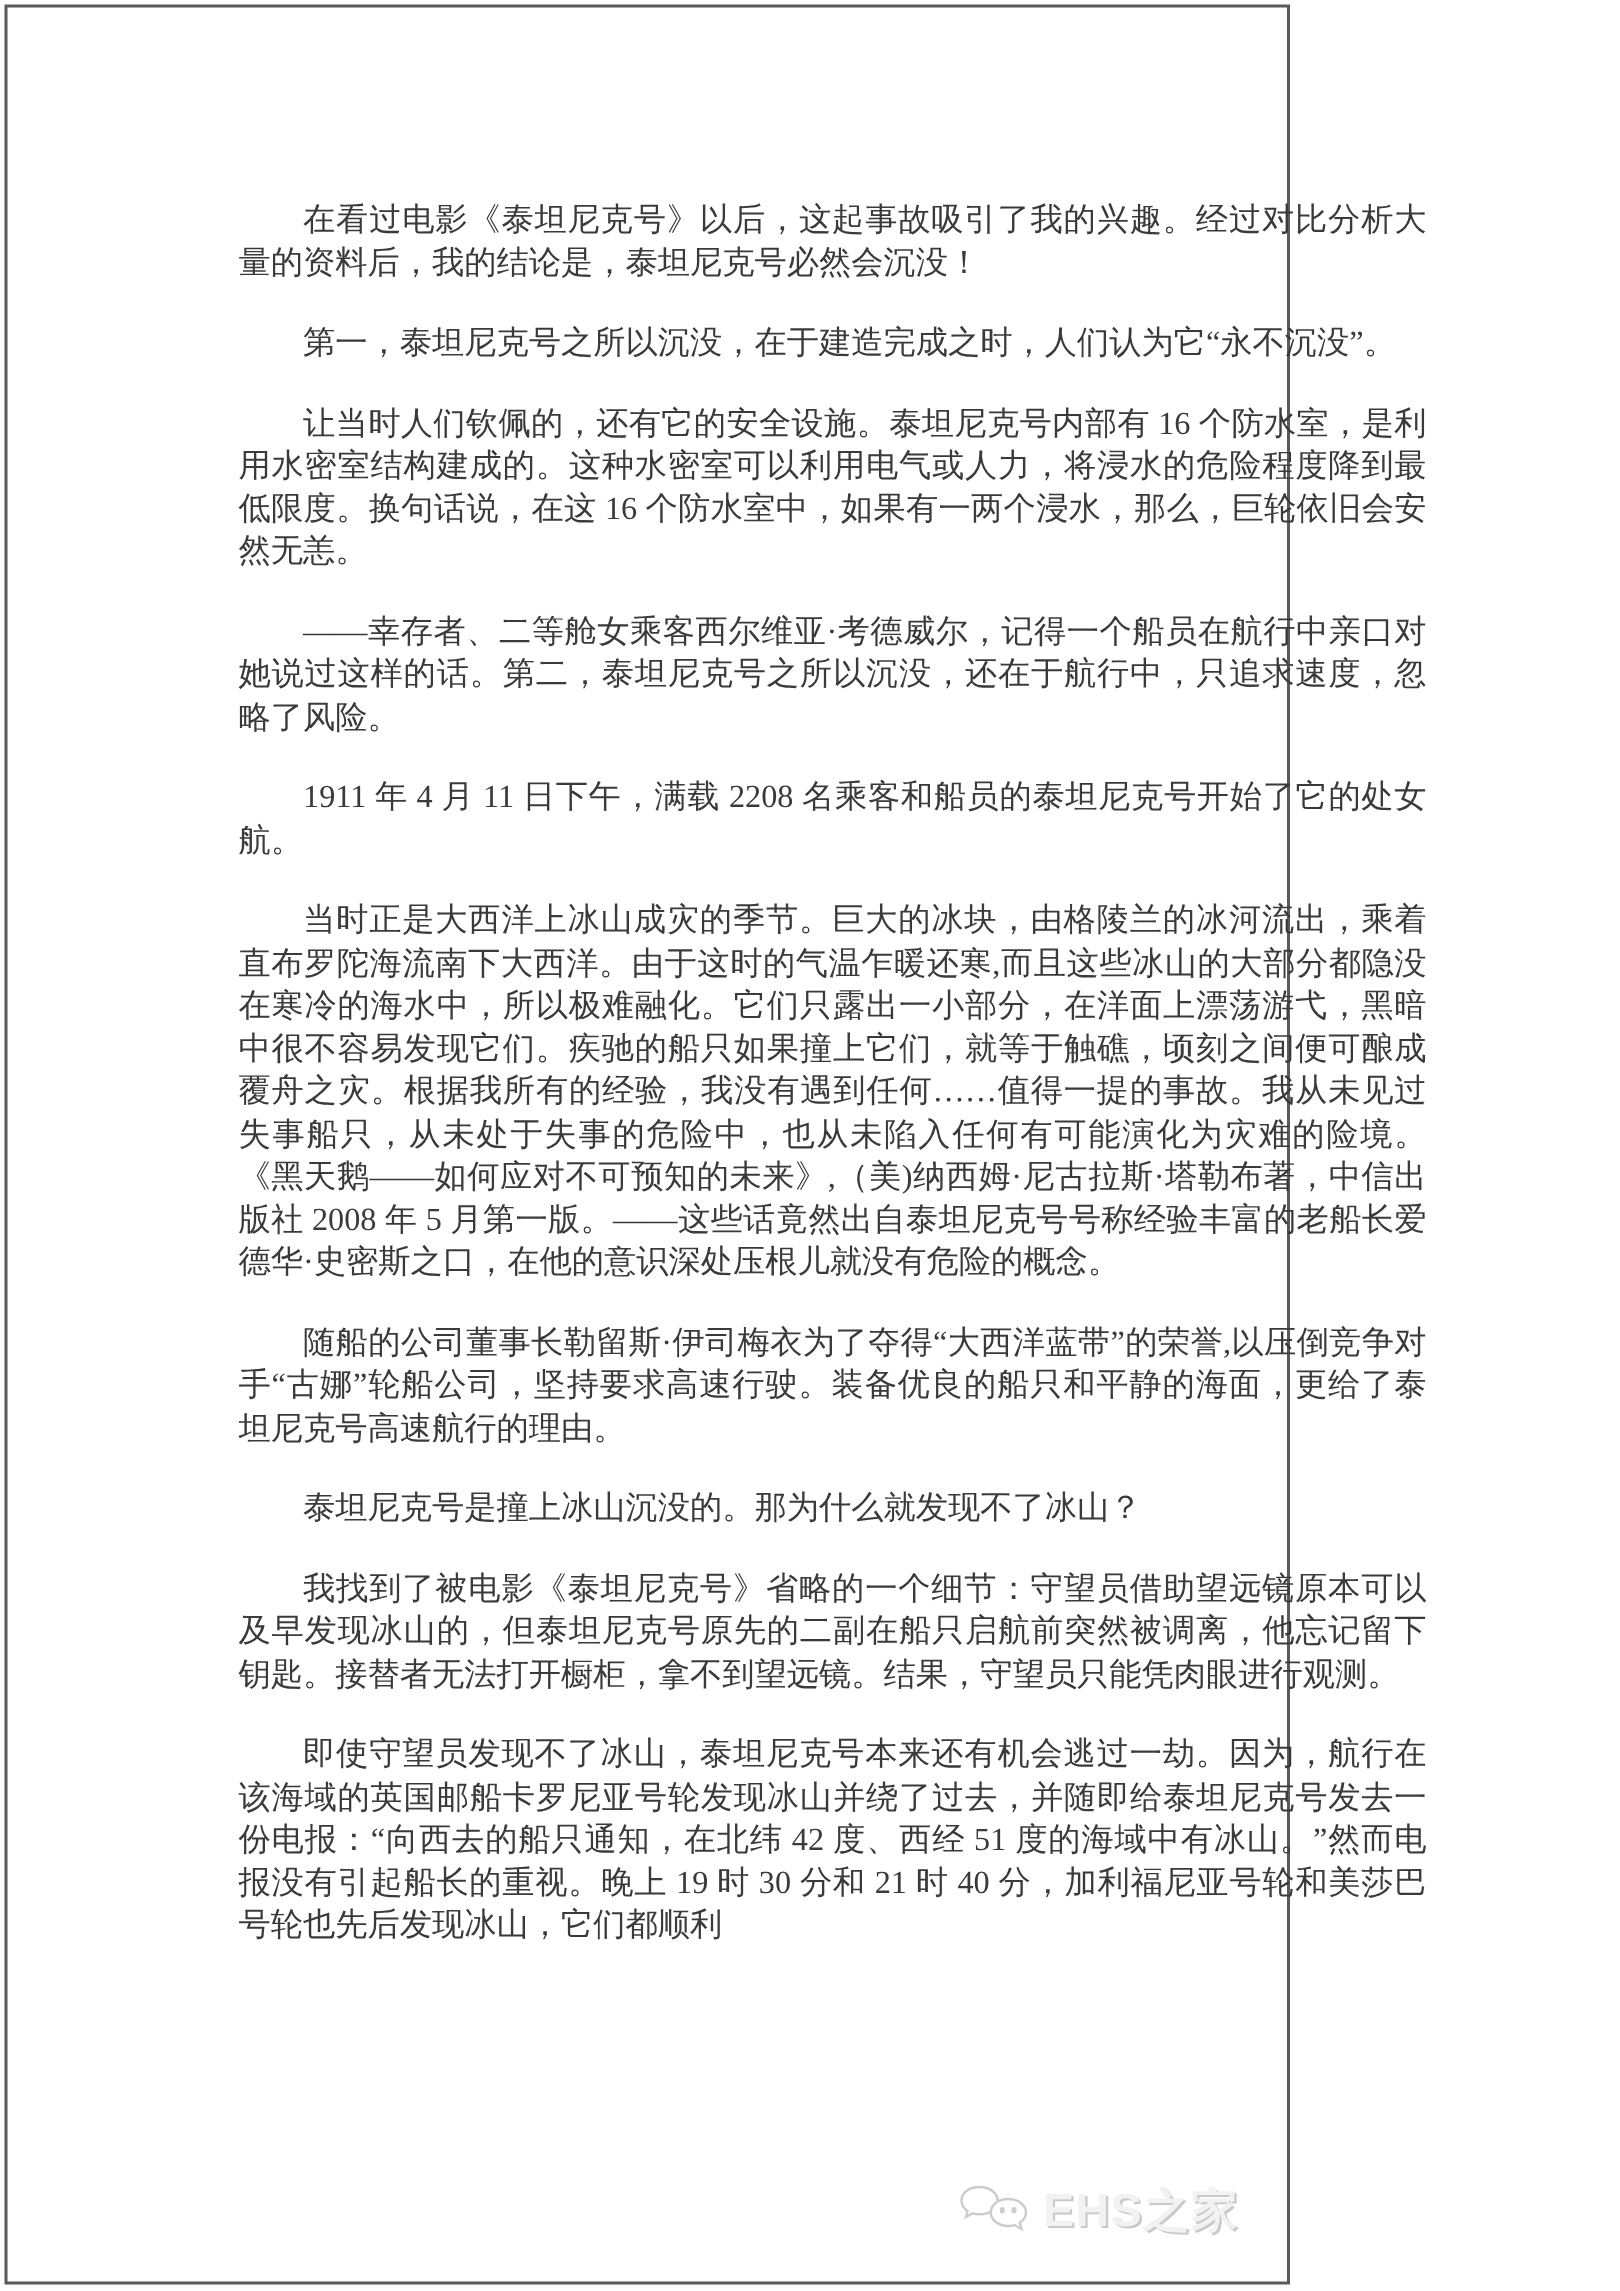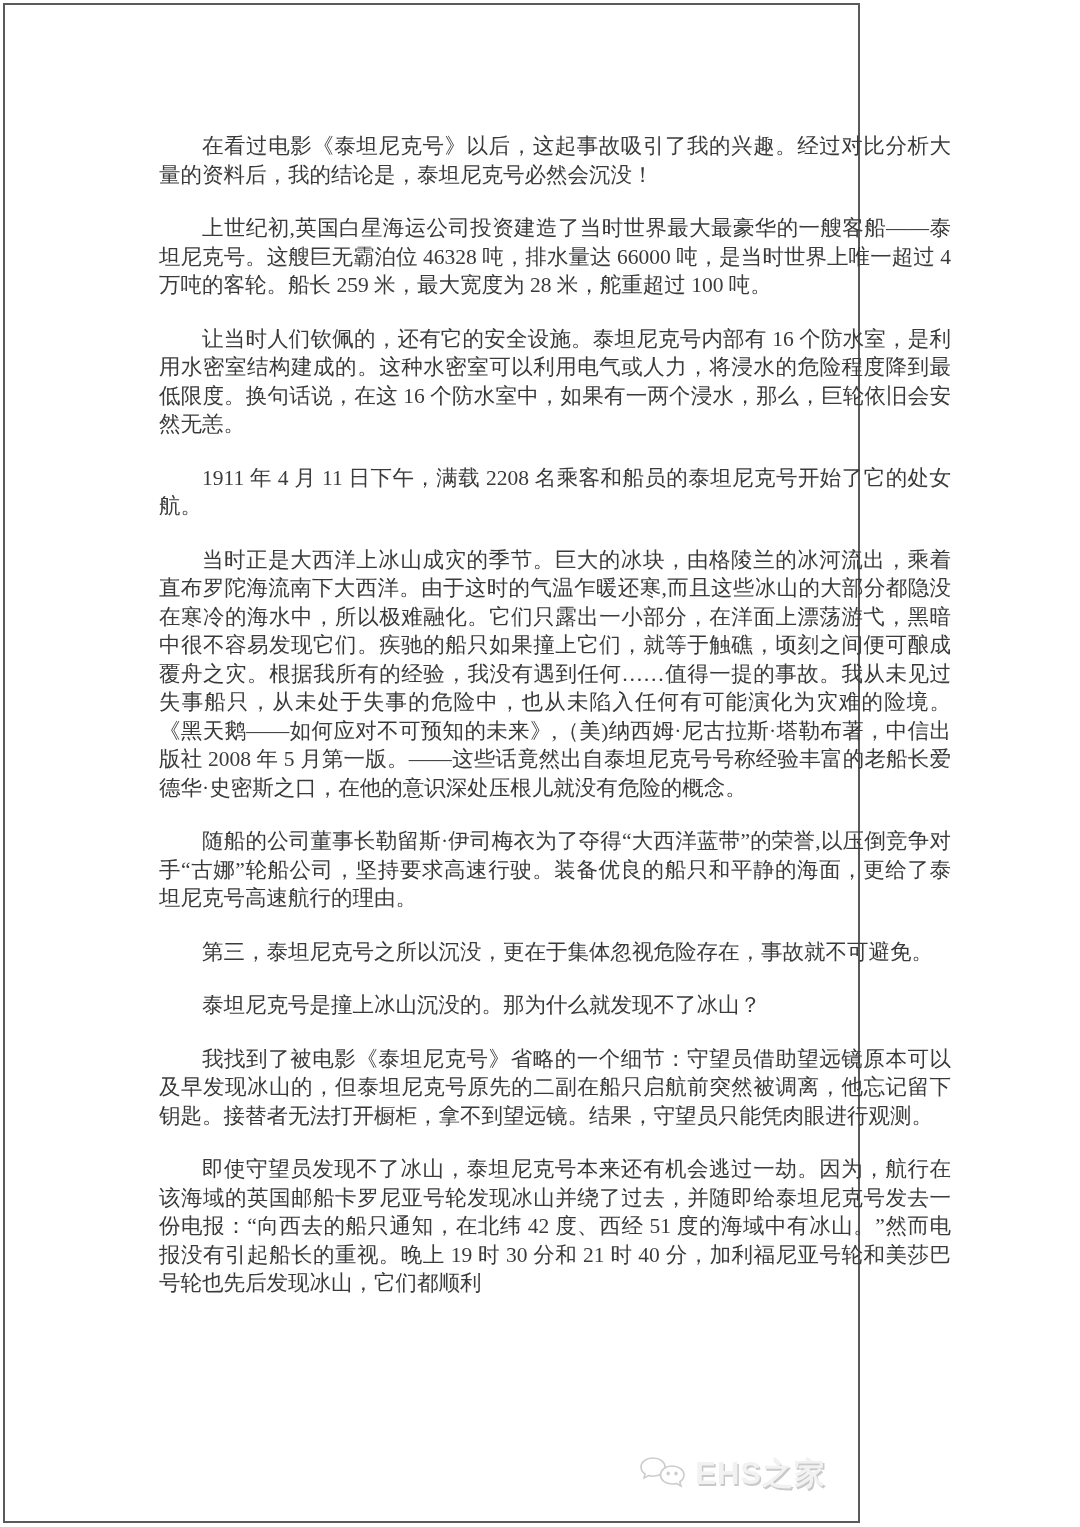--- a/index.html
+++ b/index.html
@@ -55,26 +55,26 @@
   }
 </style>
 </head>
 <body>
 
 <div class="page">
   <div class="page-border"></div>
 
   <main class="content">
     <p>在看过电影《泰坦尼克号》以后，这起事故吸引了我的兴趣。经过对比分析大量的资料后，我的结论是，泰坦尼克号必然会沉没！</p>
-    <p>上世纪初,英国白星海运公司投资建造了当时世界最大最豪华的一艘客船——泰坦尼克号。这艘巨无霸泊位 46328 吨，排水量达 66000 吨，是当时世界上唯一超过 4 万吨的客轮。船长 259 米，最大宽度为 28 米，舵重超过 100 吨。</p>
+    <p>第一，泰坦尼克号之所以沉没，在于建造完成之时，人们认为它“永不沉没”。</p>
     <p>让当时人们钦佩的，还有它的安全设施。泰坦尼克号内部有 16 个防水室，是利用水密室结构建成的。这种水密室可以利用电气或人力，将浸水的危险程度降到最低限度。换句话说，在这 16 个防水室中，如果有一两个浸水，那么，巨轮依旧会安然无恙。</p>
+    <p>——幸存者、二等舱女乘客西尔维亚·考德威尔，记得一个船员在航行中亲口对她说过这样的话。第二，泰坦尼克号之所以沉没，还在于航行中，只追求速度，忽略了风险。</p>
     <p>1911 年 4 月 11 日下午，满载 2208 名乘客和船员的泰坦尼克号开始了它的处女航。</p>
     <p>当时正是大西洋上冰山成灾的季节。巨大的冰块，由格陵兰的冰河流出，乘着直布罗陀海流南下大西洋。由于这时的气温乍暖还寒,而且这些冰山的大部分都隐没在寒冷的海水中，所以极难融化。它们只露出一小部分，在洋面上漂荡游弋，黑暗中很不容易发现它们。疾驰的船只如果撞上它们，就等于触礁，顷刻之间便可酿成覆舟之灾。根据我所有的经验，我没有遇到任何……值得一提的事故。我从未见过失事船只，从未处于失事的危险中，也从未陷入任何有可能演化为灾难的险境。《黑天鹅——如何应对不可预知的未来》,（美)纳西姆·尼古拉斯·塔勒布著，中信出版社 2008 年 5 月第一版。——这些话竟然出自泰坦尼克号号称经验丰富的老船长爱德华·史密斯之口，在他的意识深处压根儿就没有危险的概念。</p>
     <p>随船的公司董事长勒留斯·伊司梅衣为了夺得“大西洋蓝带”的荣誉,以压倒竞争对手“古娜”轮船公司，坚持要求高速行驶。装备优良的船只和平静的海面，更给了泰坦尼克号高速航行的理由。</p>
-    <p>第三，泰坦尼克号之所以沉没，更在于集体忽视危险存在，事故就不可避免。</p>
     <p>泰坦尼克号是撞上冰山沉没的。那为什么就发现不了冰山？</p>
     <p>我找到了被电影《泰坦尼克号》省略的一个细节：守望员借助望远镜原本可以及早发现冰山的，但泰坦尼克号原先的二副在船只启航前突然被调离，他忘记留下钥匙。接替者无法打开橱柜，拿不到望远镜。结果，守望员只能凭肉眼进行观测。</p>
     <p>即使守望员发现不了冰山，泰坦尼克号本来还有机会逃过一劫。因为，航行在该海域的英国邮船卡罗尼亚号轮发现冰山并绕了过去，并随即给泰坦尼克号发去一份电报：“向西去的船只通知，在北纬 42 度、西经 51 度的海域中有冰山。”然而电报没有引起船长的重视。晚上 19 时 30 分和 21 时 40 分，加利福尼亚号轮和美莎巴号轮也先后发现冰山，它们都顺利</p>
   </main>
 
   <div class="watermark">
     <span class="wm-icon">
       <svg viewBox="0 0 50 40" width="50" height="40">
         <g fill="#ffffff" stroke="#cccccc" stroke-width="1.6">
           <path d="M14 4 C7 4 2 8 2 13 C2 16 3.6 18.4 6 20 L5 24 L9.5 21.6 C10.9 22 12.4 22.2 14 22.2 C21 22.2 26 18.2 26 13 C26 8 21 4 14 4 Z"></path>

